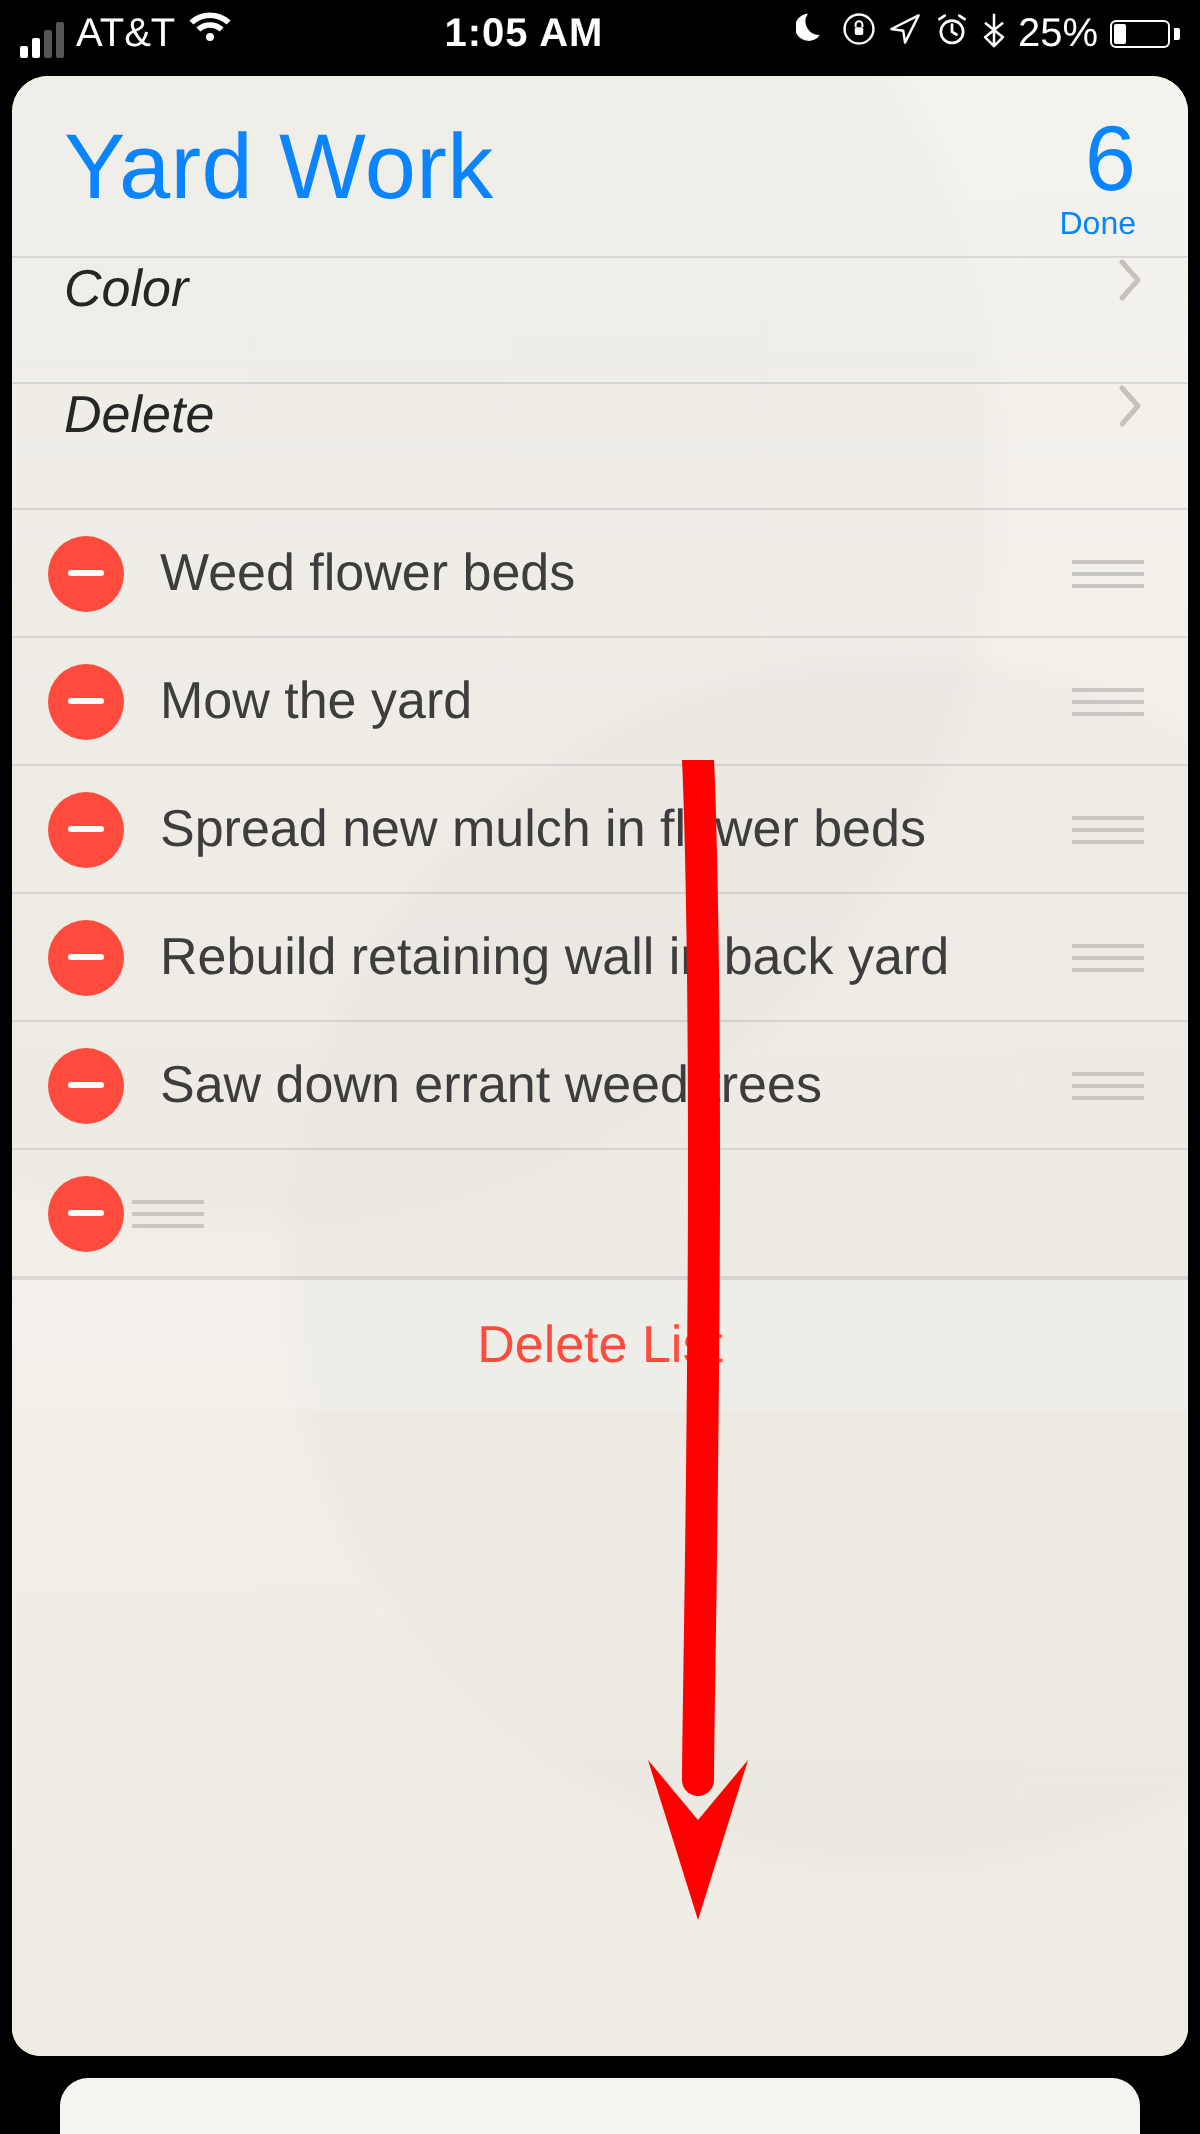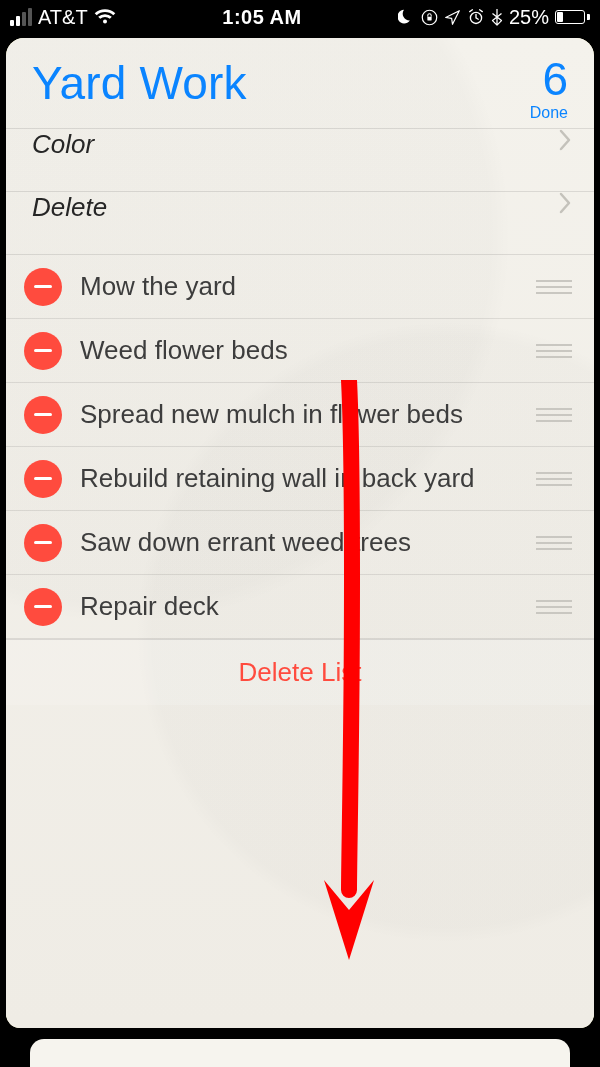--- a/index.html
+++ b/index.html
@@ -1,20 +1,20 @@
 <!DOCTYPE html>
 <html><head>
 <meta charset="utf-8">
 <style>
   * { margin:0; padding:0; box-sizing:border-box; -webkit-font-smoothing:antialiased; }
   html,body { width:600px; height:1067px; background:#000; font-family:-apple-system,"Helvetica Neue",Helvetica,Arial,sans-serif; overflow:hidden; }
 
   
   .status-bar { position:absolute; top:0; left:0; width:600px; height:34px; background:#000; color:#fff; font-size:20px; display:flex; align-items:center; justify-content:space-between; padding:0 10px; z-index:5; }
-  .sb-left,.sb-right { display:flex; align-items:center; gap:6px; }
+  .sb-left,.sb-right { display:flex; gap:6px; }
   .sb-center { position:absolute; left:0; width:524px; text-align:center; font-weight:600; letter-spacing:0.5px; pointer-events:none; }
   .sig-bars { display:flex; align-items:flex-end; gap:2px; }
   .sig-bars span { width:4px; background:#555; border-radius:1px; }
   .sig-bars span:nth-child(1){height:6px;background:#fff}
   .sig-bars span:nth-child(2){height:10px;background:#fff}
   .sig-bars span:nth-child(3){height:14px}
   .sig-bars span:nth-child(4){height:18px}
   .wifi-ic { display:inline-flex; }
   .sb-right svg { display:block; }
   .batt { display:flex; align-items:center; gap:2px; }
@@ -148,42 +148,42 @@
           <path d="M3 2l8 9-8 9" stroke="currentColor" stroke-width="2.5" fill="none" stroke-linecap="round" stroke-linejoin="round"></path>
         </svg></span>
   </div>
   <div class="sep"></div>
 
   <div class="reminders">
     <div class="rem">
       <div class="del">
           <div class="del-line"></div>
         </div>
+      <div class="rem-text">Weed flower beds</div>
+      <div class="grab">
+          <span></span>
+          <span></span>
+          <span></span>
+        </div>
+    </div>
+    <div class="rem">
+      <div class="del">
+          <div class="del-line"></div>
+        </div>
       <div class="rem-text">Mow the yard</div>
       <div class="grab">
           <span></span>
           <span></span>
           <span></span>
         </div>
     </div>
     <div class="rem">
       <div class="del">
           <div class="del-line"></div>
         </div>
-      <div class="rem-text">Weed flower beds</div>
-      <div class="grab">
-          <span></span>
-          <span></span>
-          <span></span>
-        </div>
-    </div>
-    <div class="rem">
-      <div class="del">
-          <div class="del-line"></div>
-        </div>
       <div class="rem-text">Spread new mulch in flower beds</div>
       <div class="grab">
           <span></span>
           <span></span>
           <span></span>
         </div>
     </div>
     <div class="rem">
       <div class="del">
           <div class="del-line"></div>
@@ -203,21 +203,20 @@
       <div class="grab">
           <span></span>
           <span></span>
           <span></span>
         </div>
     </div>
     <div class="rem">
       <div class="del">
           <div class="del-line"></div>
         </div>
-      <div class="rem-text">Repair deck</div>
       <div class="grab">
           <span></span>
           <span></span>
           <span></span>
         </div>
     </div>
   </div>
 
   <div class="footer">
     <div class="delete-list">Delete List</div>

